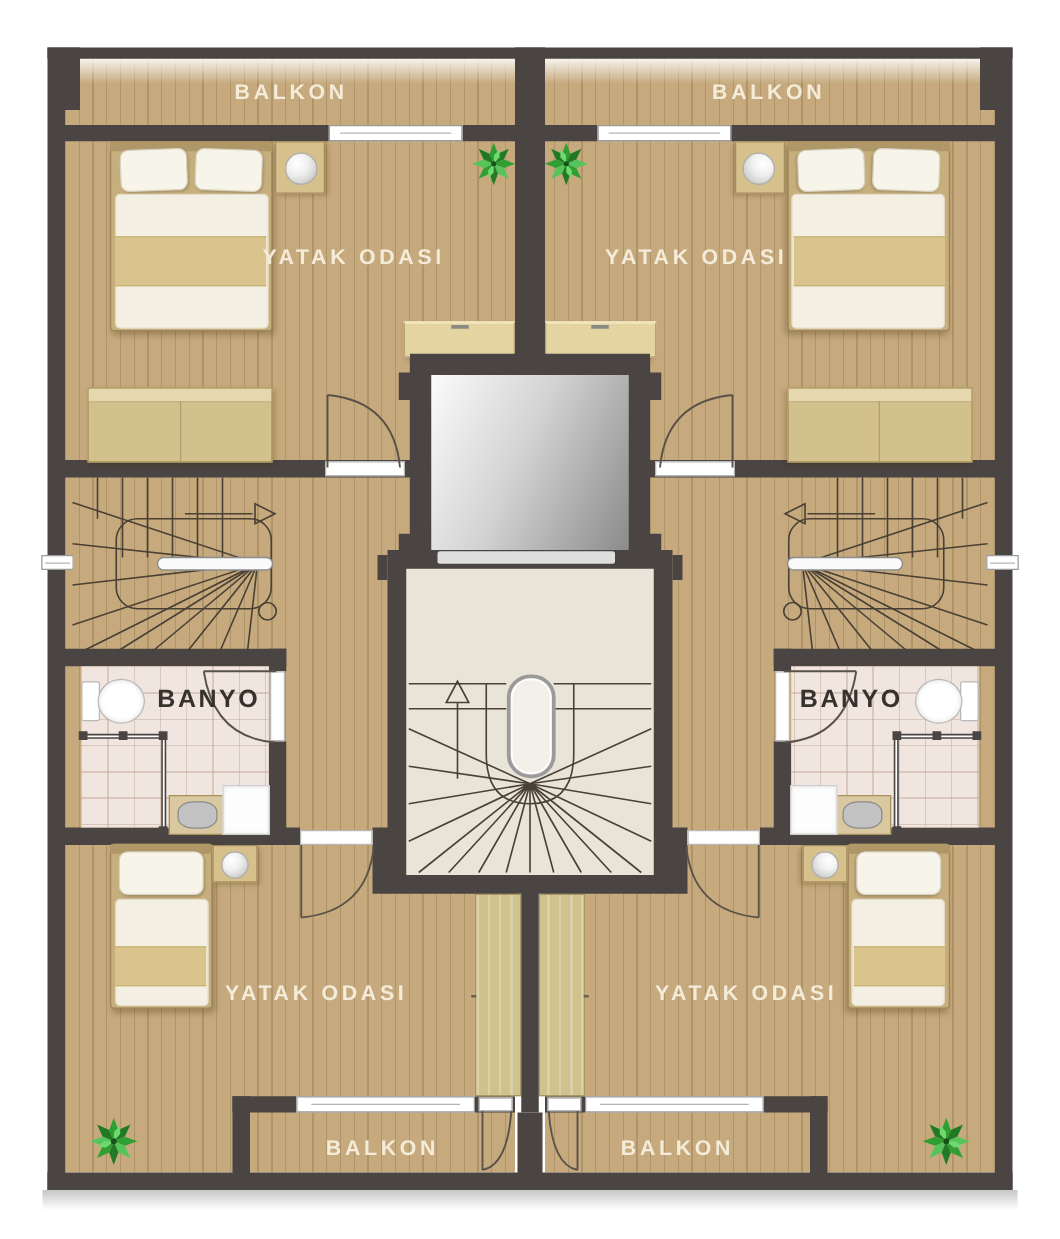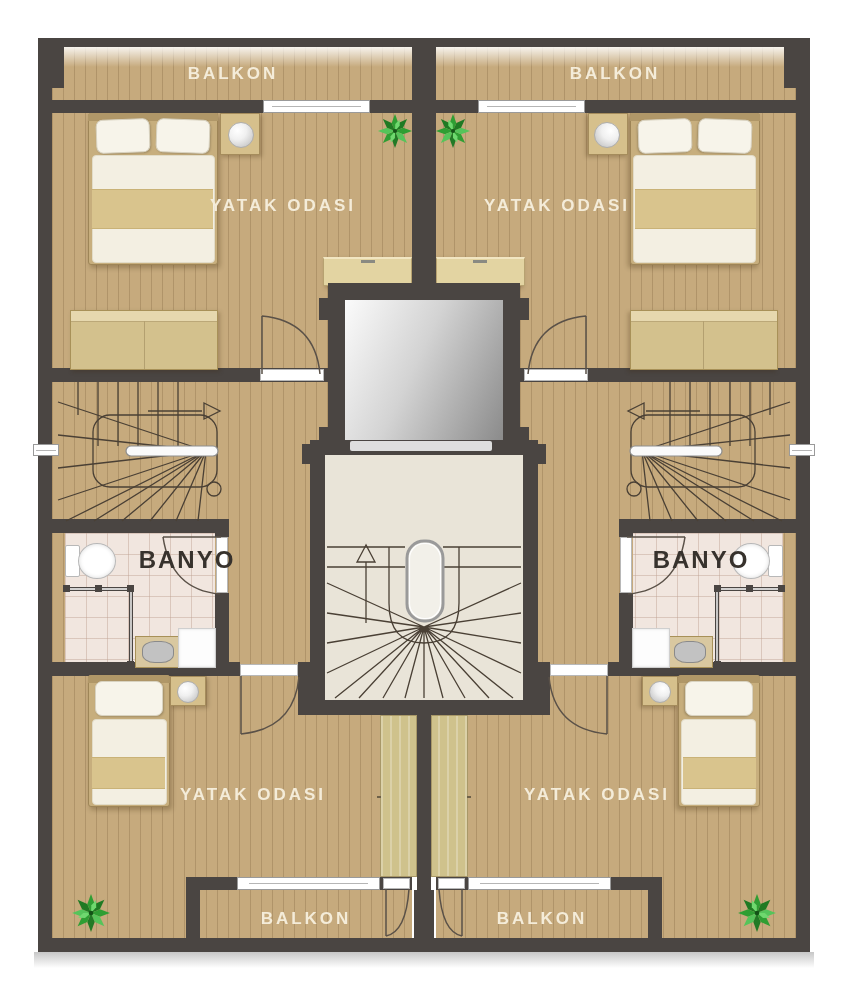--- a/index.html
+++ b/index.html
@@ -44,21 +44,21 @@
   .ward::before{content:"";position:absolute;left:0;right:0;top:0;height:10px;background:#e6d8ae;border-bottom:1px solid #bba878;}
   .ward::after{content:"";position:absolute;top:10px;bottom:0;left:50%;width:1px;background:#b3a070;}
   .tank{position:absolute;background:#fff;border:1px solid #b8b8b8;border-radius:2px;}
   .bowl{position:absolute;background:#fff;border:1px solid #b8b8b8;border-radius:50%;box-shadow:inset 0 0 4px rgba(0,0,0,.15);}
   .vanity{position:absolute;background:#d9c8a0;border:1px solid #a89158;}
   .basin{position:absolute;background:#c2c2c2;border:1px solid #8a8a8a;border-radius:40%;}
   .washer{position:absolute;background:#fdfdfd;border:1px solid #cfcfcf;box-shadow:inset 0 0 3px rgba(0,0,0,.12);}
   .room-label{position:absolute;transform:translate(-50%,-50%);white-space:nowrap;
               font-weight:bold;font-size:17px;letter-spacing:3px;color:#f4ecd9;}
   .banyo-label{position:absolute;transform:translate(-50%,-50%);white-space:nowrap;
-               font-weight:bold;font-size:24px;letter-spacing:2px;color:#37322d;margin-left:20px;}
+               font-weight:bold;font-size:20px;letter-spacing:2px;color:#37322d;}
   .flip{position:absolute;left:0;top:0;width:848px;height:991px;transform:scaleX(-1);}
 </style>
 </head>
 <body>
 
 <div class="canvas">
 
   <div class="abs" style="left:0;top:0;width:848px;height:991px;">
 
     <div class="floor" style="left:52px;top:45px;width:360px;height:893px;"></div>

